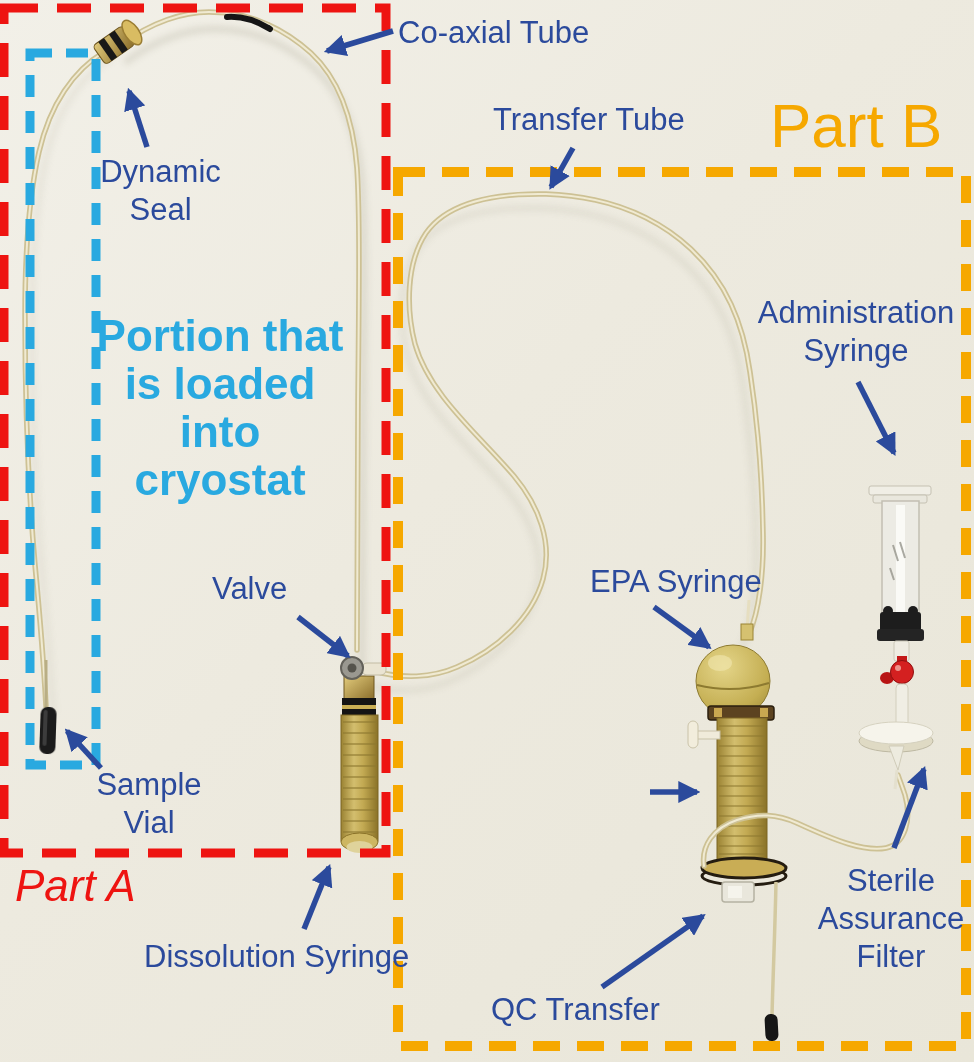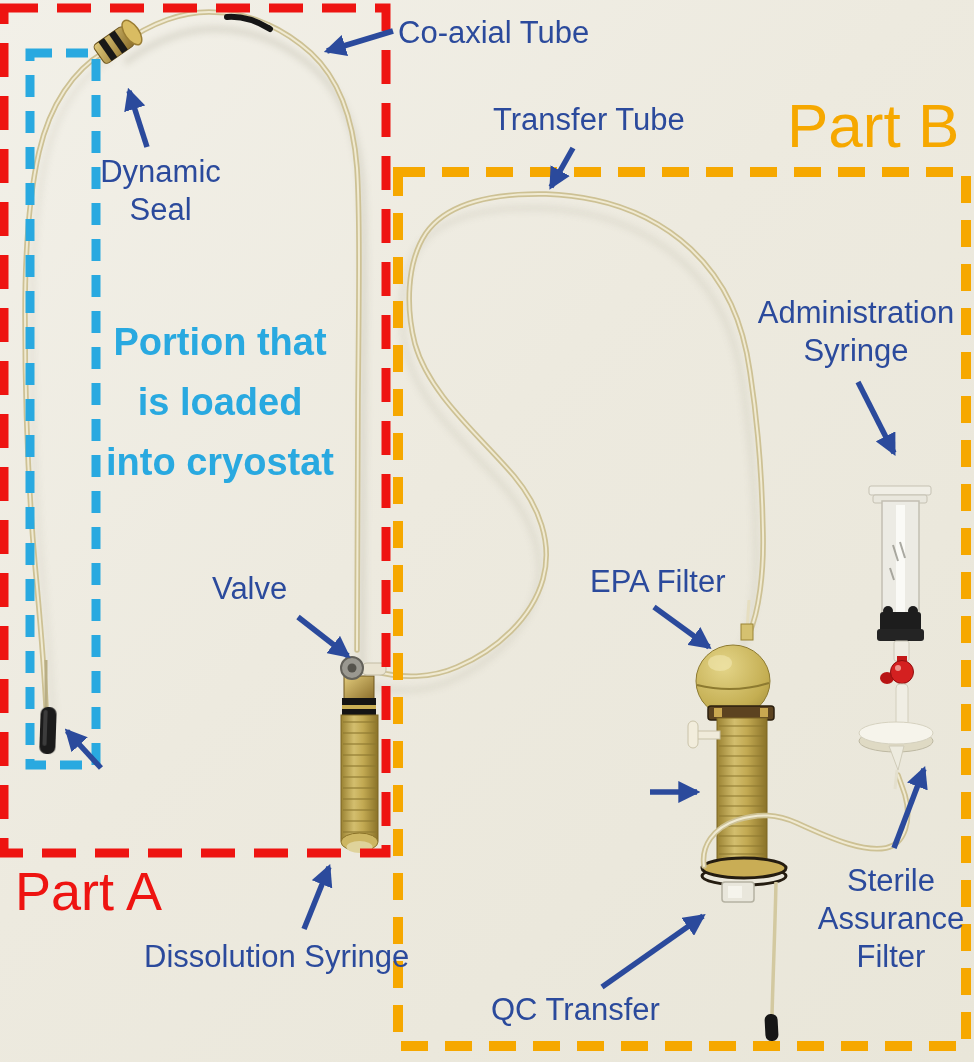--- a/index.html
+++ b/index.html
@@ -14,23 +14,23 @@
   .lbl{
     position:absolute;
     white-space:nowrap;
     font-weight:400;
     color:var(--blue,#2B4A9C);
     font-size:31px;
     line-height:1.23;
     letter-spacing:0px;
   }
   .ctr{text-align:center;white-space:pre-line;}
-  .lbl.cyan{color:var(--cyan,#29A9E0);font-size:38px;line-height:60px;font-weight:700;}
-  .lbl.red{color:var(--red,#EE1411);font-size:54px;font-weight:400;line-height:1;}
-  .lbl.orange{color:var(--orange,#F6A800);font-size:62px;font-weight:400;line-height:1;margin-left:17px;}
+  .lbl.cyan{color:var(--cyan,#29A9E0);font-size:44px;line-height:48px;font-weight:700;}
+  .lbl.red{color:var(--red,#EE1411);font-size:44px;font-weight:400;line-height:1;font-style:italic;}
+  .lbl.orange{color:var(--orange,#F6A800);font-size:62px;font-weight:400;line-height:1;}
   
   .box{fill:none;}
   .box-red{stroke:var(--red,#EE1411);stroke-width:9;}
   .box-orange{stroke:var(--orange,#F6A800);stroke-width:10;}
   .box-cyan{stroke:var(--cyan,#29A9E0);stroke-width:9;}
   .arrow{stroke:var(--blue,#2B4A9C);stroke-width:5.5;fill:none;}
   .tube-outer{stroke:#CDC194;stroke-width:5.5;fill:none;stroke-linecap:round;}
   .tube-inner{stroke:#F0EAD2;stroke-width:2;fill:none;stroke-linecap:round;}
   .tube-shadow{stroke:#C6C3B4;fill:none;stroke-linecap:round;}
 </style>
@@ -201,21 +201,23 @@
   <div class="lbl" style="left:493px;top:101px;">Transfer Tube</div>
   <div class="lbl orange" style="left:770px;top:95px;">Part B</div>
   <div class="lbl ctr" style="left:78px;top:153px;width:165px;">Dynamic
 Seal</div>
   <div class="lbl ctr cyan" style="left:92px;top:312px;width:256px;">Portion that
 is loaded
 into cryostat</div>
   <div class="lbl ctr" style="left:742px;top:294px;width:228px;">Administration
 Syringe</div>
   <div class="lbl" style="left:212px;top:570px;">Valve</div>
-  <div class="lbl" style="left:590px;top:563px;">EPA Filter</div>
+  <div class="lbl" style="left:590px;top:563px;">EPA Syringe</div>
+  <div class="lbl ctr" style="left:83px;top:766px;width:132px;">Sample
+Vial</div>
   <div class="lbl red" style="left:15px;top:864px;">Part A</div>
   <div class="lbl" style="left:144px;top:938px;">Dissolution Syringe</div>
   <div class="lbl ctr" style="left:806px;top:862px;width:170px;">Sterile
 Assurance
 Filter</div>
   <div class="lbl" style="left:491px;top:991px;">QC Transfer</div>
 
 </div>
 
 </body></html>

